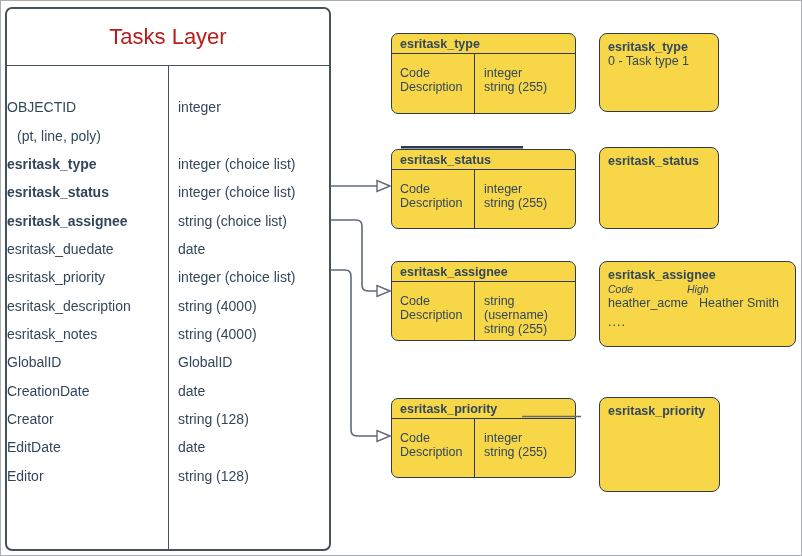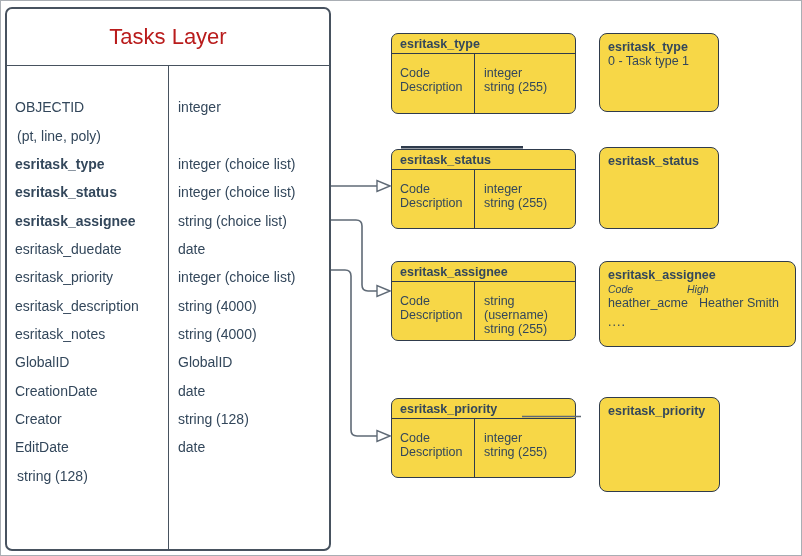--- a/index.html
+++ b/index.html
@@ -15,21 +15,21 @@
     background:#fff; border:2px solid #47525F; border-radius:7px; box-sizing:border-box;
   }
   .tasks-header {
     height:56px; border-bottom:1px solid #47525F;
     display:flex; align-items:center; justify-content:center;
     font-size:22px; color:#b91c1c;
   }
   .col-divider { position:absolute; left:161px; top:56px; bottom:0; width:1px; background:#47525F; }
   .rows { position:absolute; top:84px; left:0; right:0; }
   .t-row { height:28.35px; display:flex; align-items:center; font-size:14px; }
-  .t-row .fname { width:161px; padding-left:8px; box-sizing:border-box; }
+  .t-row .fname { width:161px; padding-left:0; box-sizing:border-box; }
   .t-row .ftype { padding-left:10px; }
   .t-row.bold .fname { font-weight:bold; }
 
   
   .dbox {
     position:absolute; left:390px; width:185px; height:81px; box-sizing:border-box;
     background:#F7D747; border:1.6px solid #2F3B4C; border-radius:7px; overflow:hidden;
   }
   .dbox .hd {
     height:20px; box-sizing:border-box; border-bottom:1.4px solid #2F3B4C;
@@ -126,20 +126,21 @@
           <div class="fname">Creator</div>
           <div class="ftype">string (128)</div>
         </div>
 
         <div class="t-row">
           <div class="fname">EditDate</div>
           <div class="ftype">date</div>
         </div>
 
         <div class="t-row">
+          <div class="fname">Editor</div>
           <div class="ftype">string (128)</div>
         </div>
       </div>
   </div>
 
   <div class="dbox" style="top:32px; height:81px;">
     <div class="hd">esritask_type</div>
     <div class="body">
       <div class="cell-l">
         <div>Code</div>

